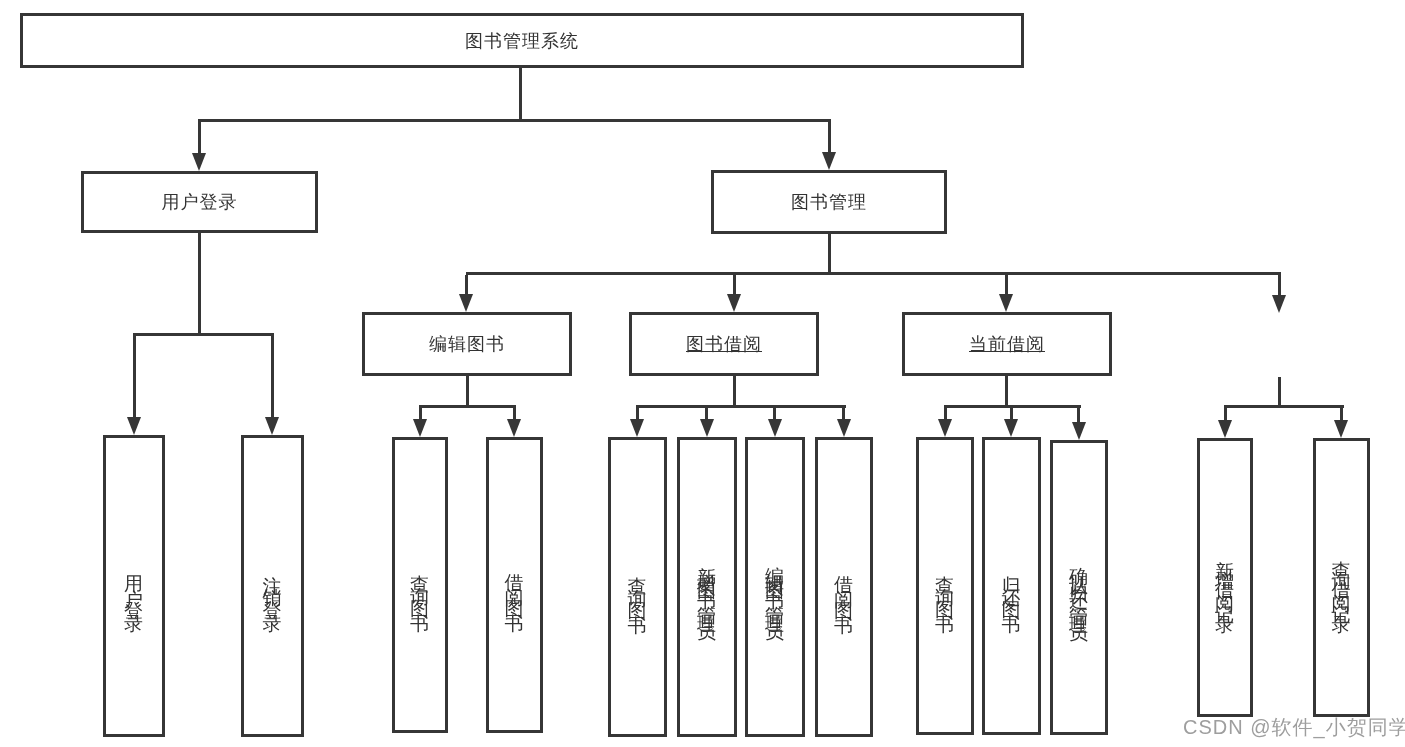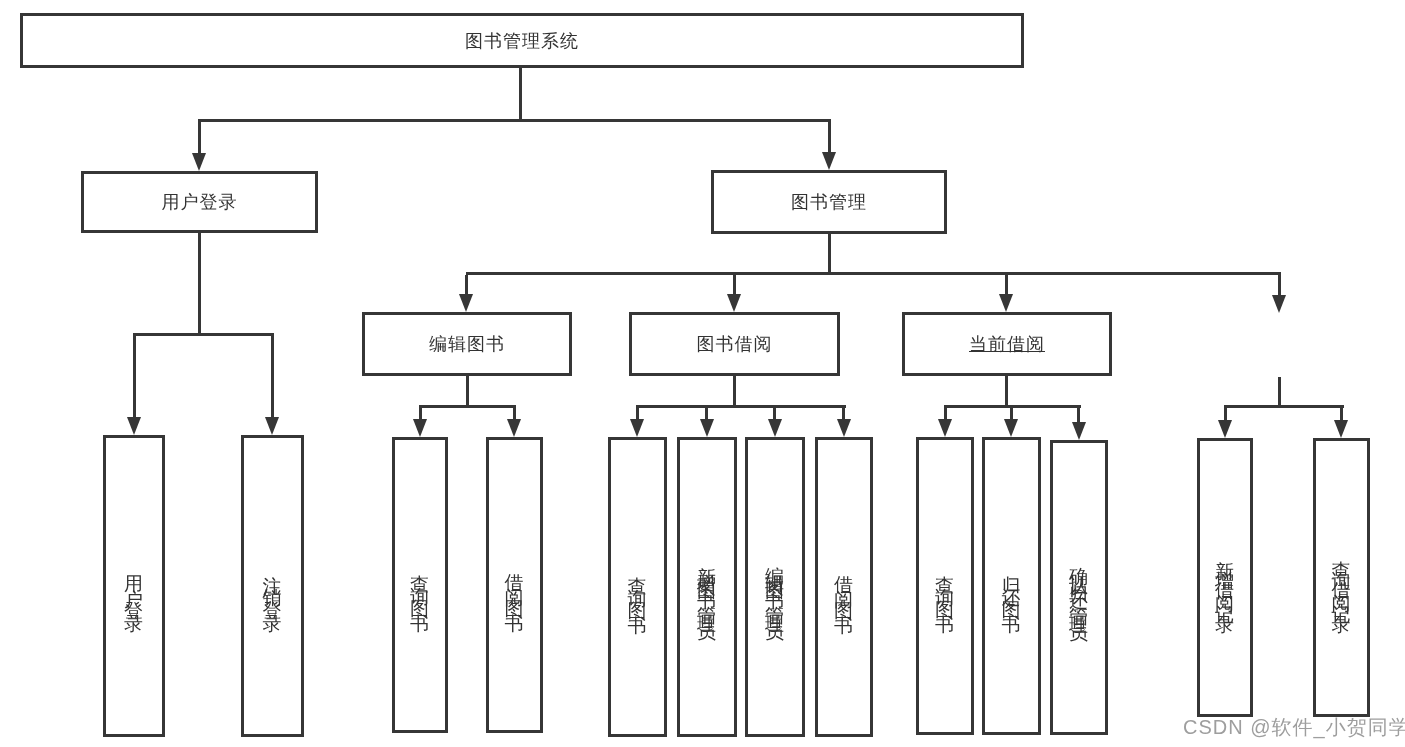--- a/index.html
+++ b/index.html
@@ -97,21 +97,21 @@
   <div class="vline" style="left:465px;top:275px;width:3px;height:19px;"></div>
   <div class="arr" style="left:459px;top:294px;"></div>
   <div class="vline" style="left:733px;top:275px;width:3px;height:19px;"></div>
   <div class="arr" style="left:727px;top:294px;"></div>
   <div class="vline" style="left:1005px;top:275px;width:3px;height:19px;"></div>
   <div class="arr" style="left:999px;top:294px;"></div>
   <div class="vline" style="left:1278px;top:275px;width:3px;height:20px;"></div>
   <div class="arr" style="left:1272px;top:295px;"></div>
 
   <div class="box" style="left:362px;top:312px;width:210px;height:64px;">编辑图书</div>
-  <div class="box" style="left:629px;top:312px;width:211px;height:64px;">图书借阅</div>
+  <div class="box" style="left:629px;top:312px;width:190px;height:64px;text-decoration:underline;">图书借阅</div>
   <div class="box" style="left:902px;top:312px;width:210px;height:64px;text-decoration:underline;">当前借阅</div>
 
   <div class="vline" style="left:466px;top:376px;width:3px;height:29px;"></div>
   <div class="hline" style="left:419px;top:405px;width:97px;height:3px;"></div>
   <div class="vline" style="left:419px;top:408px;width:3px;height:11px;"></div>
   <div class="arr" style="left:413px;top:419px;"></div>
   <div class="vline" style="left:513px;top:408px;width:3px;height:11px;"></div>
   <div class="arr" style="left:507px;top:419px;"></div>
 
   <div class="vbox" style="left:392px;top:437px;width:56px;height:296px;">查询图书</div>

